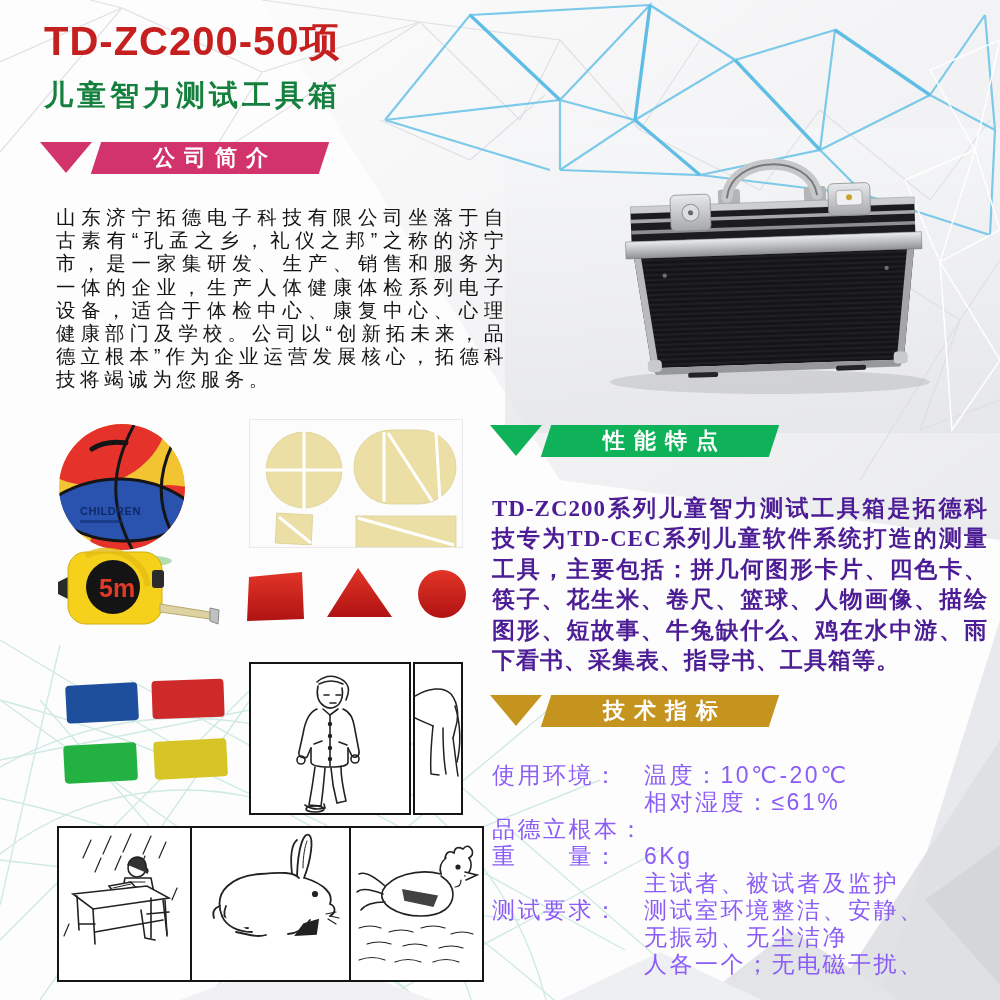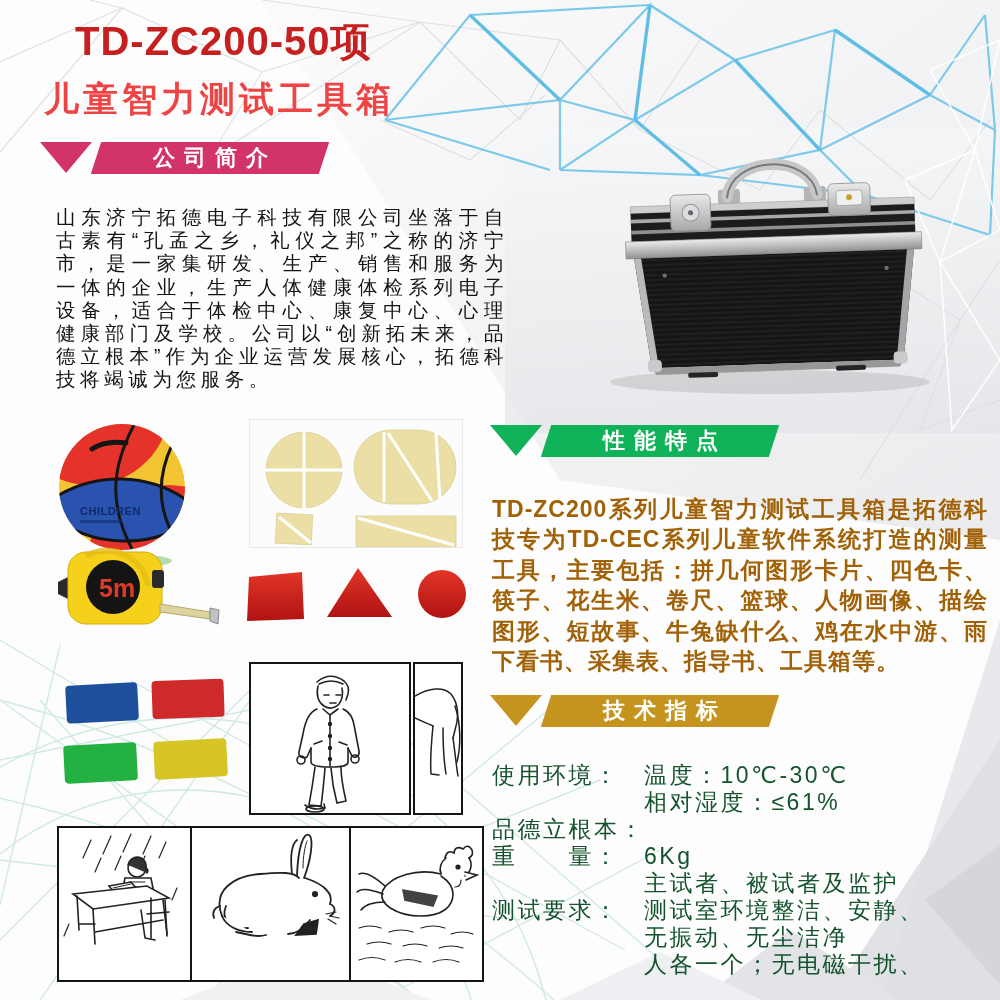--- a/index.html
+++ b/index.html
@@ -3,22 +3,22 @@
 <meta charset="utf-8">
 <style>
   html,body{margin:0;padding:0;}
   body{
     width:1000px;height:1000px;position:relative;overflow:hidden;
     background:#fdfdfd;
     font-family:"Liberation Sans","DejaVu Sans",sans-serif;
   }
   .abs{position:absolute;}
   
-  .title1{left:44px;top:14px;font-size:40px;font-weight:bold;color:#c5201f;letter-spacing:1px;margin-left:31px;}
-  .title2{left:44px;top:76px;font-size:35px;font-weight:bold;color:#ef4444;letter-spacing:4px;font-family:Liberation Mono, monospace;}
+  .title1{left:44px;top:14px;font-size:40px;font-weight:bold;color:#c5201f;letter-spacing:1px;}
+  .title2{left:44px;top:76px;font-size:29px;font-weight:bold;color:#15803d;letter-spacing:4px;font-family:Liberation Mono, monospace;}
   
   .banner-tri{width:52px;height:31px;clip-path:polygon(0 0,100% 0,50% 100%);}
   .banner-bar{
     width:228px;height:32px;transform:skewX(-18deg);
     display:flex;align-items:center;justify-content:center;
   }
   .banner-bar span{
     transform:skewX(18deg);color:#fff;font-weight:bold;font-size:22px;
     letter-spacing:9px;text-indent:9px;white-space:nowrap;
   }
@@ -27,23 +27,23 @@
   .gold{background:#c5941e;} .gold-t{background:#c5941e;}
   
   .company-body{
     left:40px;top:206px;width:452px;
     font-size:19.5px;line-height:23.2px;letter-spacing:4.6px;
     color:#141414;text-align:justify;margin-left:16px;
   }
   .features-body{
     left:492px;top:494px;width:496px;
     font-size:23px;line-height:30.4px;letter-spacing:1px;
-    font-weight:bold;color:#a16207;text-align:justify;
-  }
-  .specs{left:492px;top:762px;width:500px;font-size:23px;line-height:27px;letter-spacing:2.5px;color:#14532d;}
+    font-weight:bold;color:#4c1d95;text-align:justify;font-family:Liberation Serif, serif;
+  }
+  .specs{left:492px;top:762px;width:500px;font-size:23px;line-height:27px;letter-spacing:2.5px;color:#8b5cf6;}
   .spec-row{display:flex;}
   .spec-label{width:152px;flex:none;white-space:nowrap;}
   .spec-value{flex:1;white-space:nowrap;}
   
   .panel{background:#fff;border:2px solid #151515;box-sizing:border-box;}
   .triptych{left:57px;top:826px;width:427px;height:156px;display:flex;}
   .cell{height:100%;box-sizing:border-box;}
   .cell + .cell{border-left:2px solid #151515;}
   .photo{background:#fcfcfd;border:1px solid #e9e9ec;box-sizing:border-box;}
   svg{display:block;}
@@ -350,21 +350,21 @@
 </div>
 <div class="abs features-body">TD-ZC200系列儿童智力测试工具箱是拓德科技专为TD-CEC系列儿童软件系统打造的测量工具，主要包括：拼几何图形卡片、四色卡、筷子、花生米、卷尺、篮球、人物画像、描绘图形、短故事、牛兔缺什么、鸡在水中游、雨下看书、采集表、指导书、工具箱等。</div>
 
 <div class="abs banner-tri gold-t" style="left: 490px; top: 695px; background: rgb(197, 148, 30);"></div>
 <div class="abs banner-bar gold" style="left: 546px; top: 695px; background: rgb(197, 148, 30);">
   <span>技术指标</span>
 </div>
 <div class="abs specs">
   <div class="spec-row">
       <span class="spec-label">使用环境：</span>
-      <span class="spec-value">温度：10℃-30℃</span>
+      <span class="spec-value">温度：10℃-20℃</span>
     </div>
   <div class="spec-row">
       <span class="spec-label"></span>
       <span class="spec-value">相对湿度：≤61%</span>
     </div>
   <div class="spec-row">
       <span class="spec-label">品德立根本：</span>
     </div>
   <div class="spec-row">
       <span class="spec-label">重　　量：</span>

